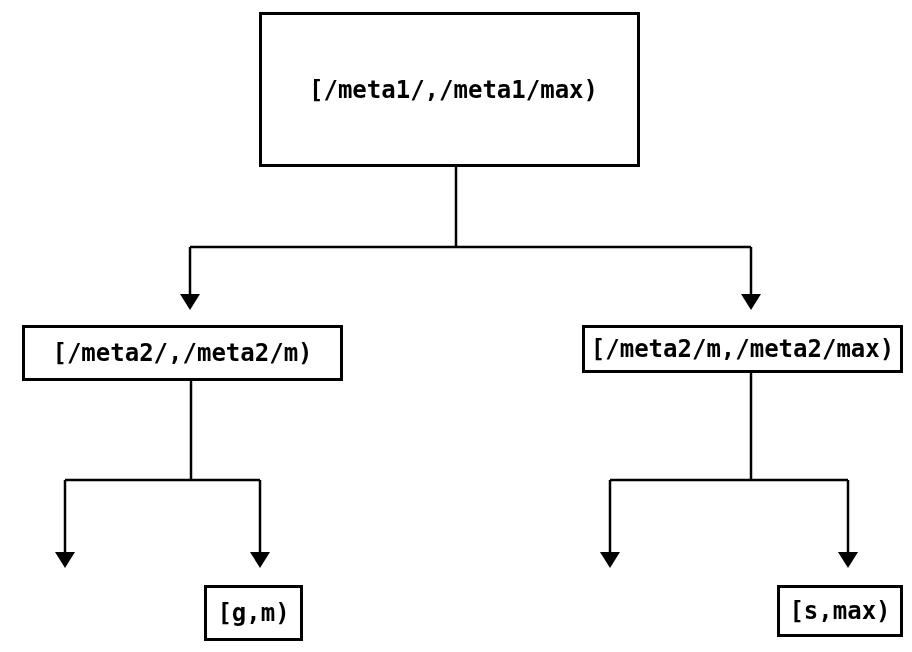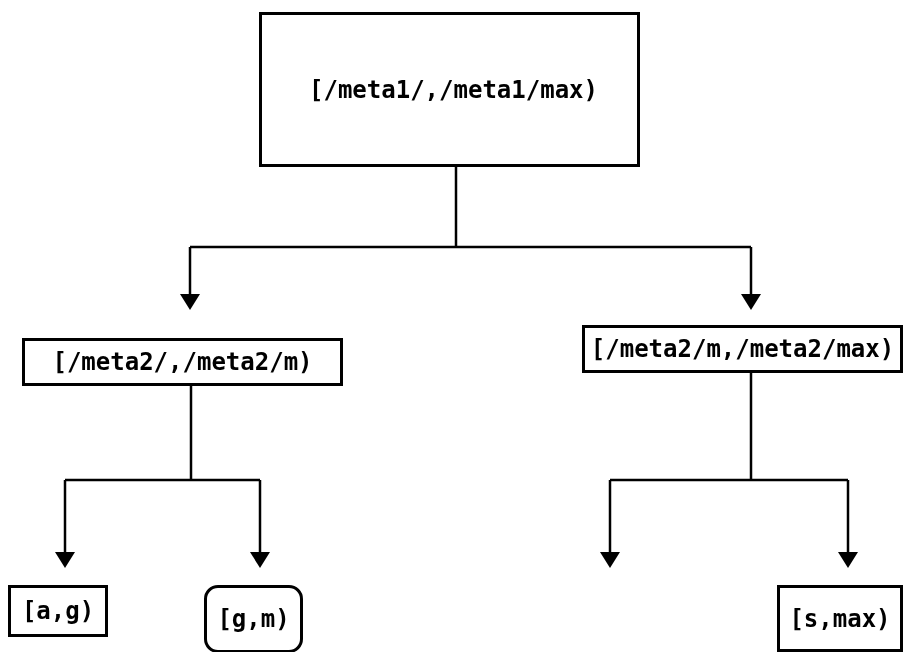--- a/index.html
+++ b/index.html
@@ -30,26 +30,26 @@
     z-index: 2;
   }
   #edges {
     position: absolute;
     left: 0;
     top: 0;
     z-index: 1;
   }
   
   .node-root        { left: 259px; top: 12px;  width: 381px; height: 155px; padding-left: 8px; }
-  .node-left-child  { left: 22px;  top: 338px; width: 321px; height: 48px; }
+  .node-left-child  { left: 22px;  top: 325px; width: 321px; height: 56px; }
   .node-right-child { left: 582px; top: 325px; width: 321px; height: 48px; align-items: center; }
   .node-leaf-ag     { left: 8px;   top: 585px; width: 100px; height: 52px; }
-  .node-leaf-gm     { left: 204px; top: 585px; width: 99px;  height: 68px; border-radius: 14px; }
+  .node-leaf-gm     { left: 204px; top: 585px; width: 99px;  height: 56px; }
   .node-leaf-ms     { left: 553px; top: 585px; width: 100px; height: 52px; }
-  .node-leaf-smax   { left: 777px; top: 585px; width: 126px; height: 67px; }
+  .node-leaf-smax   { left: 777px; top: 585px; width: 126px; height: 52px; }
 </style>
 </head>
 <body>
 
 <div id="canvas">
 
   <svg id="edges" width="912" height="652" viewBox="0 0 912 652" fill="none" stroke="#000000" stroke-width="2.5">
 
     <path d="M456,167 L456,247"></path>
     <path d="M190,247 L751,247"></path>
@@ -78,23 +78,20 @@
   </div>
 
   <div class="node node-left-child">
     <span>[/meta2/,/meta2/m)</span>
   </div>
 
   <div class="node node-right-child">
     <span>[/meta2/m,/meta2/max)</span>
   </div>
 
-  <div class="node node-leaf-ag">
-    <span>[a,g)</span>
-  </div>
 
   <div class="node node-leaf-gm">
     <span>[g,m)</span>
   </div>
 
 
   <div class="node node-leaf-smax">
     <span>[s,max)</span>
   </div>
 

